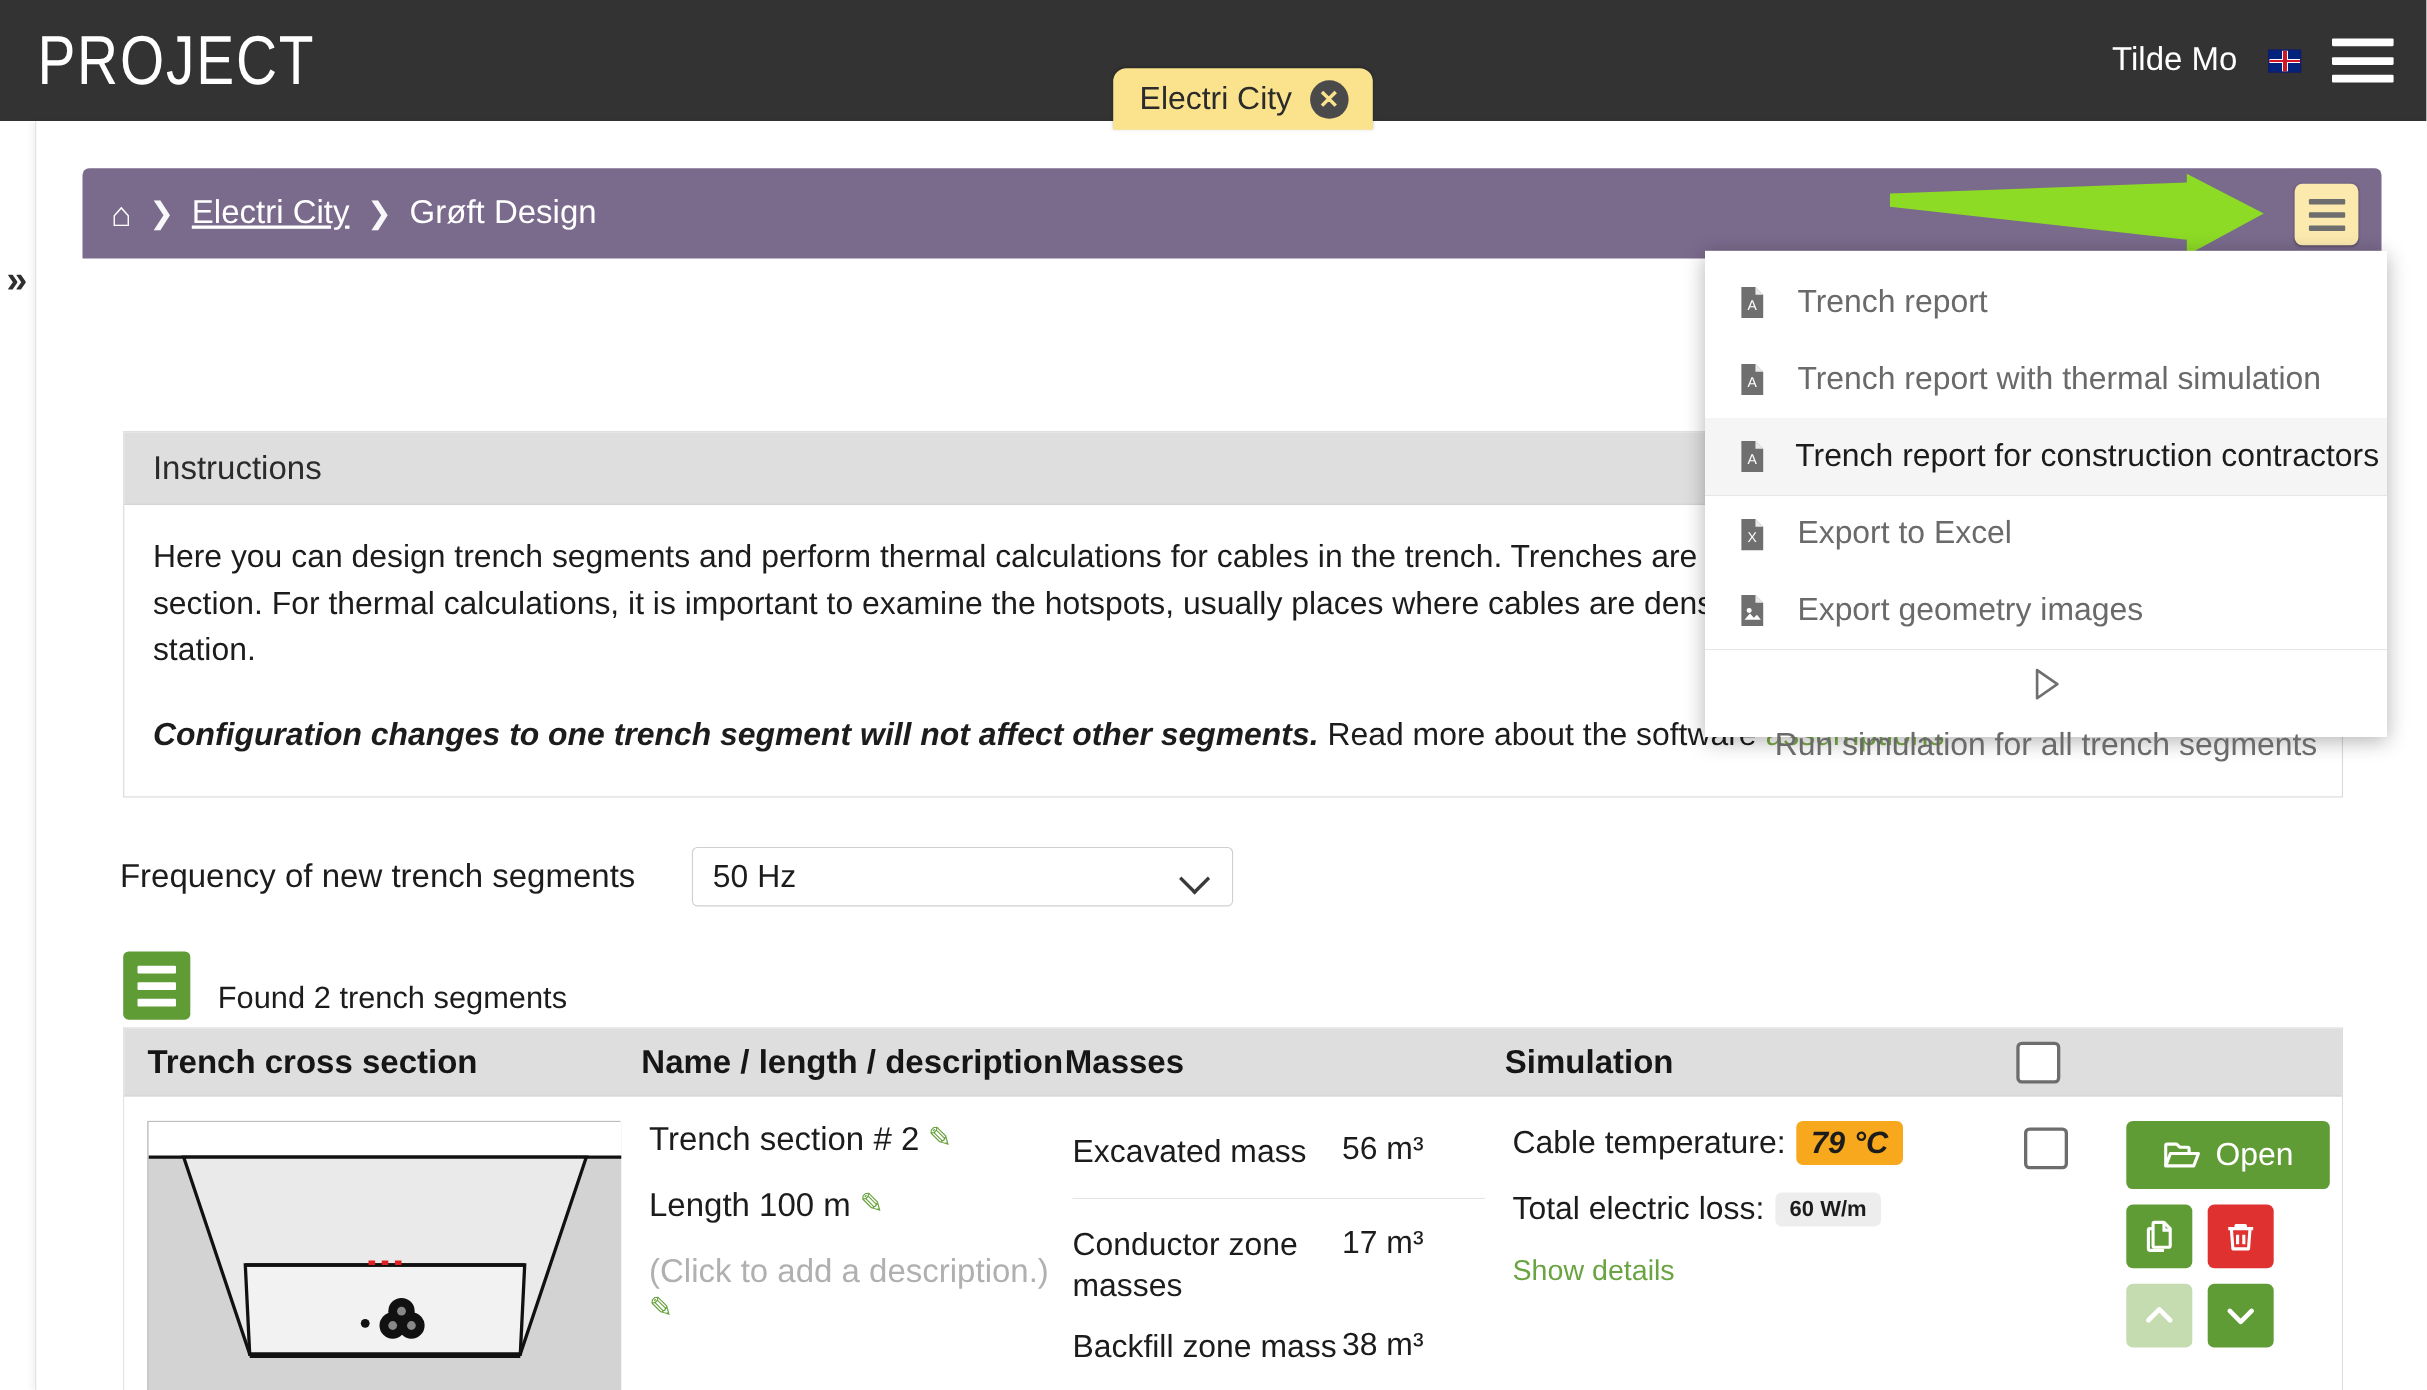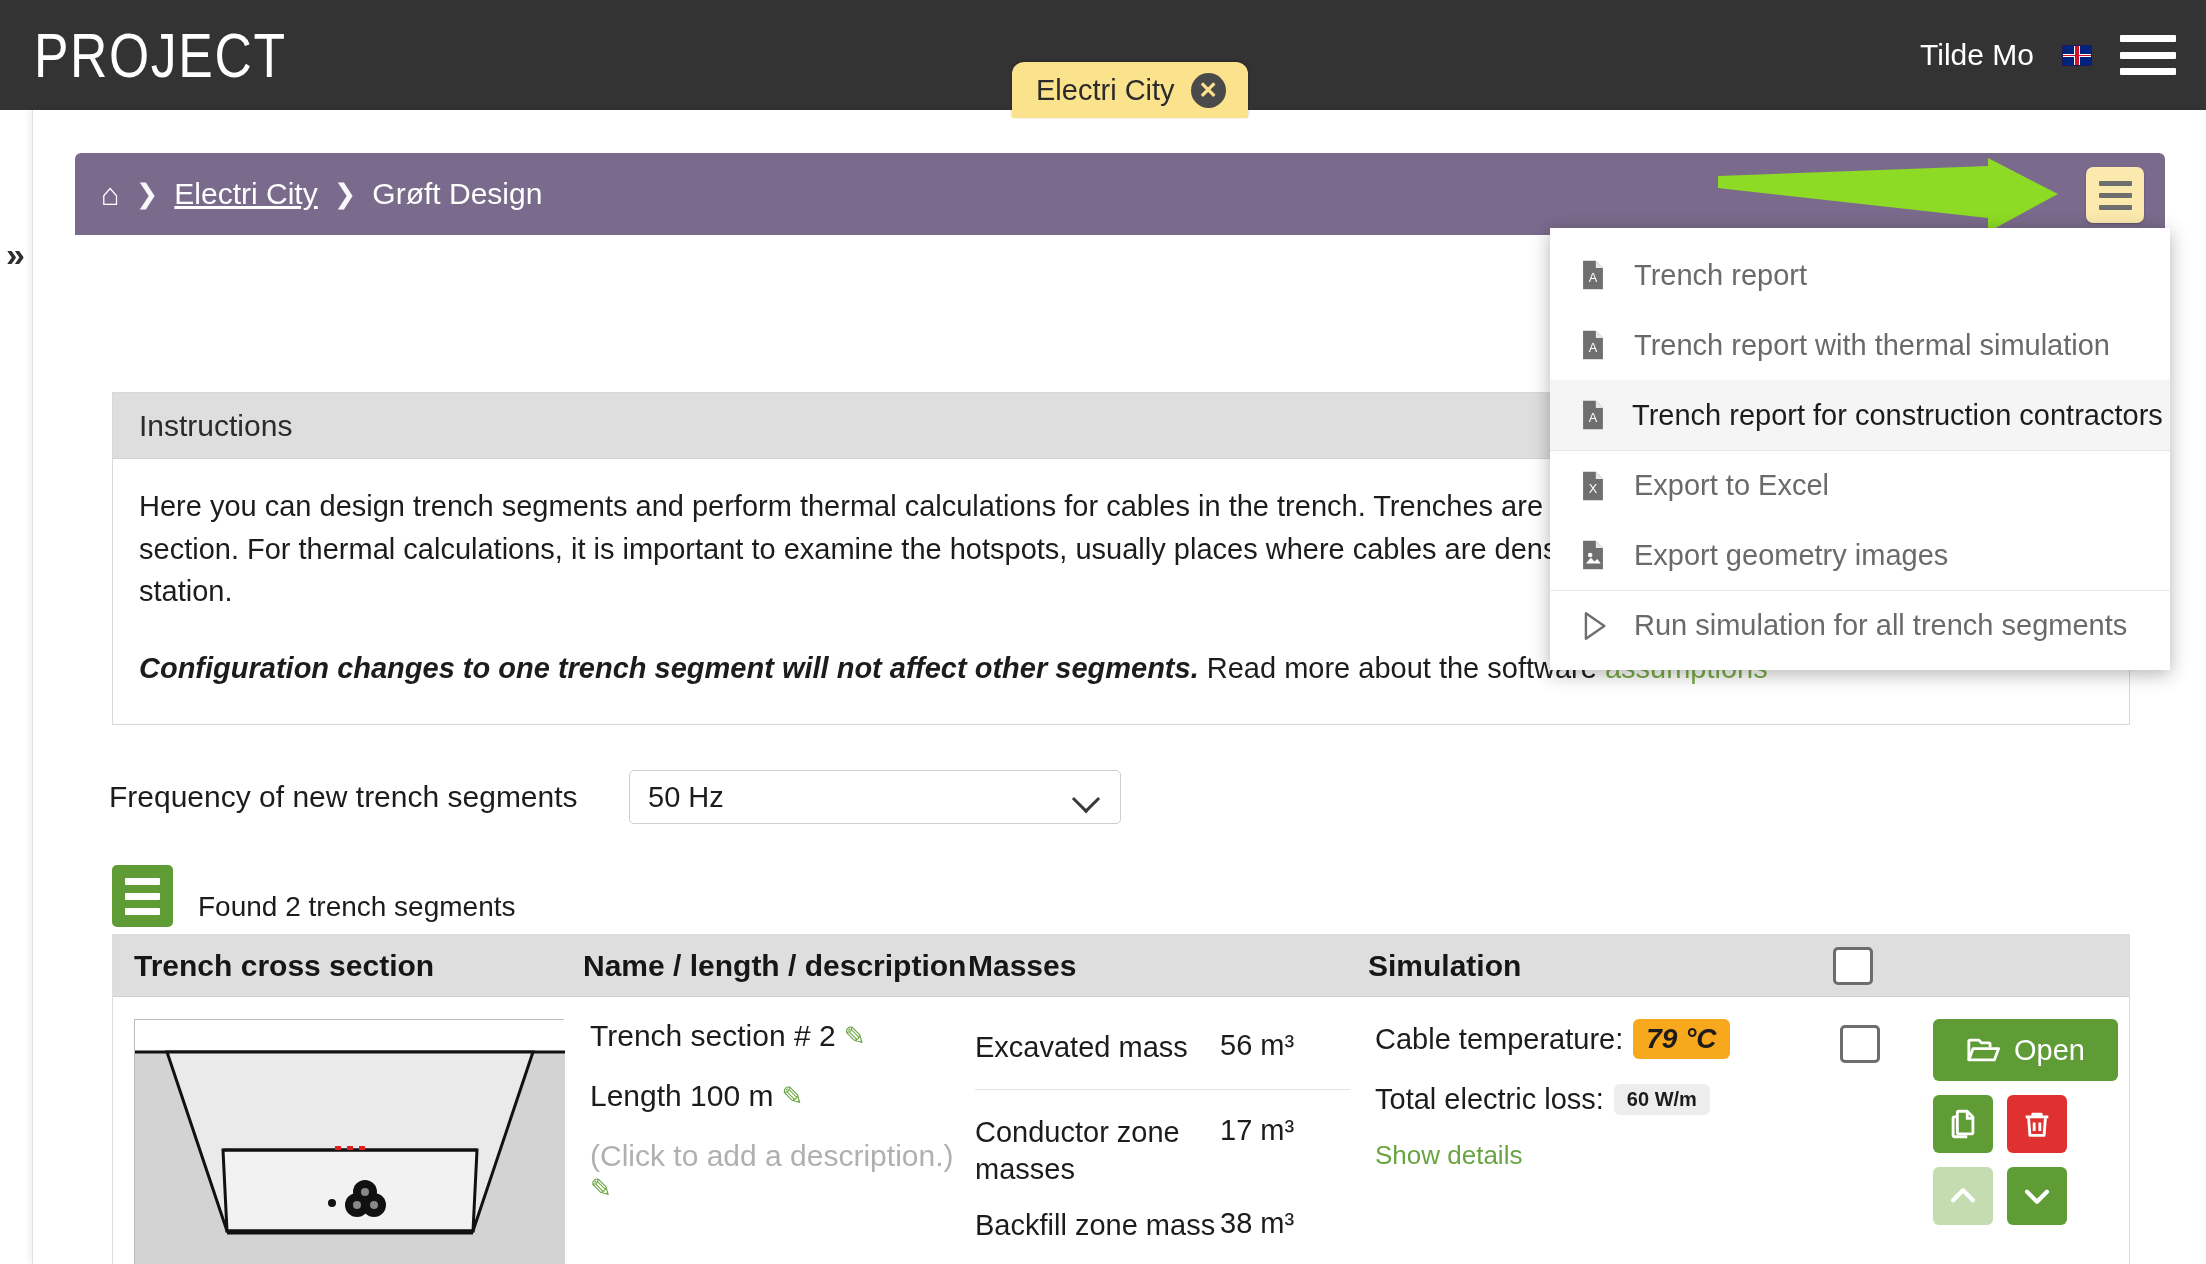--- a/index.html
+++ b/index.html
@@ -164,21 +164,21 @@
   }
 
   .trow { display:flex; align-items:flex-start; background:#ffffff; padding-top: 22px; min-height: 290px; }
 
   .cross-thumb {
     width: 430px; height: 250px; background:#d3d3d3;
     border: 1px solid #bdbdbd; margin-left: 21px;
     box-shadow: 0 3px 0 rgba(0,0,0,0.18);
   }
 
-  .nl-line { font-size: 30px; color:#1c1c1c; margin-bottom: 26px; display:flex; align-items:center; gap:8px;}
+  .nl-line { font-size: 30px; color:#1c1c1c; margin-bottom: 26px; display:flex; align-items:flex-start; gap:8px;}
   .nl-desc { font-size: 30px; color:#b0b0b0; }
   .pencil { color:#6aa442; font-size: 26px; display:inline-block; transform: rotate(0deg); }
 
   .mass-table { width: 375px; }
   .mass-row { display:flex; align-items:flex-start; font-size: 29px; color:#1c1c1c; padding: 10px 0; }
   .mass-row.div { border-top: 1px solid #e4e4e4; margin-top: 14px; padding-top: 24px; }
   .mass-name { width: 245px; line-height: 1.25; }
   .mass-val { width: 120px; }
 
   .sim-line { font-size: 29px; color:#1c1c1c; display:flex; align-items:center; gap: 10px; margin-bottom: 24px; }
@@ -454,21 +454,21 @@
         <span style="display: flex; align-items: center; width: 36px;">
           <svg viewBox="0 0 24 24" width="34" height="34">
             <path d="M5 2h9l5 5v15H5z" fill="#6f6f6f"></path>
             <path d="M14 2l5 5h-5z" fill="#ffffff" opacity="0.85"></path>
             <circle cx="10" cy="12" r="1.6" fill="#fff"></circle>
             <path d="M7 18l3.5-4 2.5 2.6 2-1.8 2.5 3.2z" fill="#fff"></path>
           </svg>
         </span>
         <span style="font-size: 29px; color: rgb(106, 106, 106); white-space: nowrap;">Export geometry images</span>
       </div>
-      <div style="display: flex; align-items: center; gap: 22px; padding: 14px 26px; height: 70px; cursor: pointer; background: rgb(255, 255, 255); border-top: 1px solid rgb(230, 230, 230);">
+      <div style="display: flex; align-items: center; gap: 22px; padding: 14px 26px; height: 70px; cursor: pointer; background: rgb(255, 255, 255); border-top: 1px solid rgb(230, 230, 230); flex-direction: column;">
         <span style="display: flex; align-items: center; width: 36px;">
           <svg viewBox="0 0 24 24" width="34" height="34">
             <path d="M7 3l13 9-13 9z" fill="none" stroke="#6f6f6f" stroke-width="1.7" stroke-linejoin="round"></path>
           </svg>
         </span>
         <span style="font-size: 29px; color: rgb(106, 106, 106); white-space: nowrap;">Run simulation for all trench segments</span>
       </div>
     </div>
 
 </div>

